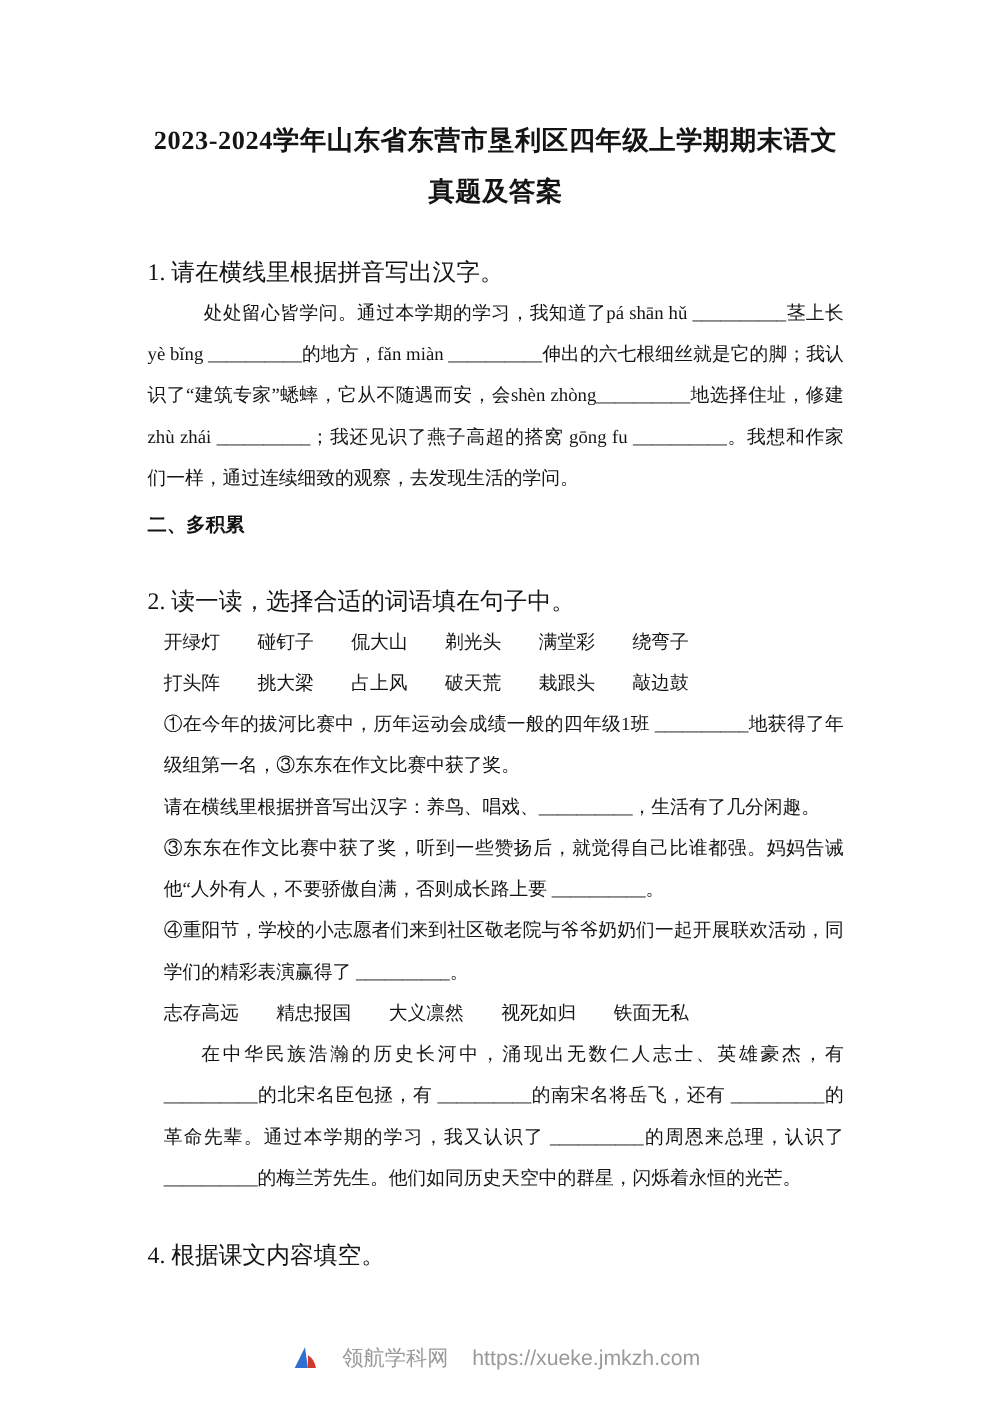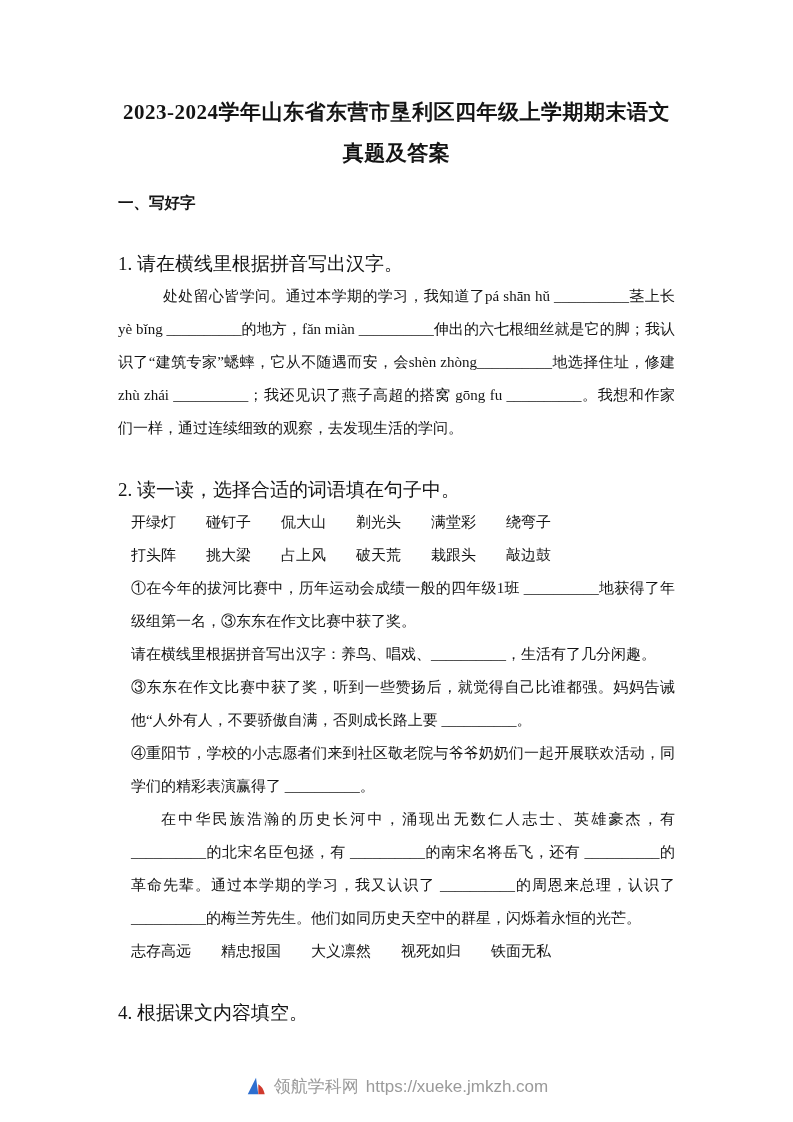--- a/index.html
+++ b/index.html
@@ -43,57 +43,57 @@
   .indent2 { text-indent: 2em; }
   .inset { margin-left: 13px; }
   .footer {
     position: absolute;
     left: 0;
     right: 0;
     bottom: 24px;
     display: flex;
     align-items: center;
     justify-content: center;
-    gap: 7px;
+    gap: 19px;
     color: #9a9a9a;
     font-size: 17px;
     font-family: "Liberation Sans", sans-serif;
   }
   .footer .logo {
     display: inline-flex;
     width: 22px;
     height: 22px;
   }
 </style>
 </head>
 <body>
 
 <main class="page">
 
   <header class="doc-title">
     <div>2023-2024学年山东省东营市垦利区四年级上学期期末语文</div>
     <div>真题及答案</div>
   </header>
 
-  <h2 class="sec">一、写好字</h2>
 
   <p class="q">1. 请在横线里根据拼音写出汉字。</p>
   <p class="body indent3">处处留心皆学问。通过本学期的学习，我知道了pá shān hǔ __________茎上长yè bǐng __________的地方，fǎn miàn __________伸出的六七根细丝就是它的脚；我认识了“建筑专家”蟋蟀，它从不随遇而安，会shèn zhòng__________地选择住址，修建zhù zhái __________；我还见识了燕子高超的搭窝 gōng fu __________。我想和作家们一样，通过连续细致的观察，去发现生活的学问。</p>
 
+  <h2 class="sec">二、多积累</h2>
 
   <p class="q">2. 读一读，选择合适的词语填在句子中。</p>
   <p class="body inset">开绿灯　　碰钉子　　侃大山　　剃光头　　满堂彩　　绕弯子</p>
   <p class="body inset">打头阵　　挑大梁　　占上风　　破天荒　　栽跟头　　敲边鼓</p>
   <p class="body inset">①在今年的拔河比赛中，历年运动会成绩一般的四年级1班 __________地获得了年级组第一名，③东东在作文比赛中获了奖。</p>
   <p class="body inset">请在横线里根据拼音写出汉字：养鸟、唱戏、__________，生活有了几分闲趣。</p>
   <p class="body inset">③东东在作文比赛中获了奖，听到一些赞扬后，就觉得自己比谁都强。妈妈告诫他“人外有人，不要骄傲自满，否则成长路上要 __________。</p>
   <p class="body inset">④重阳节，学校的小志愿者们来到社区敬老院与爷爷奶奶们一起开展联欢活动，同学们的精彩表演赢得了 __________。</p>
 
+  <p class="body inset">志存高远　　精忠报国　　大义凛然　　视死如归　　铁面无私</p>
   <p class="body inset indent2">在中华民族浩瀚的历史长河中，涌现出无数仁人志士、英雄豪杰，有 __________的北宋名臣包拯，有 __________的南宋名将岳飞，还有 __________的革命先辈。通过本学期的学习，我又认识了 __________的周恩来总理，认识了 __________的梅兰芳先生。他们如同历史天空中的群星，闪烁着永恒的光芒。</p>
-  <p class="body inset">志存高远　　精忠报国　　大义凛然　　视死如归　　铁面无私</p>
 
   <p class="q">4. 根据课文内容填空。</p>
 
 </main>
 
 <footer class="footer">
   <span class="logo">
     <svg width="22" height="22" viewBox="0 0 24 24" aria-hidden="true">
       <path d="M3 20 L12 2 L14.5 20 Z" fill="#2e6fd0"></path>
       <path d="M14.5 9 C18 11 20.5 14.5 21.5 20 L14.5 20 Z" fill="#d03a2e"></path>

